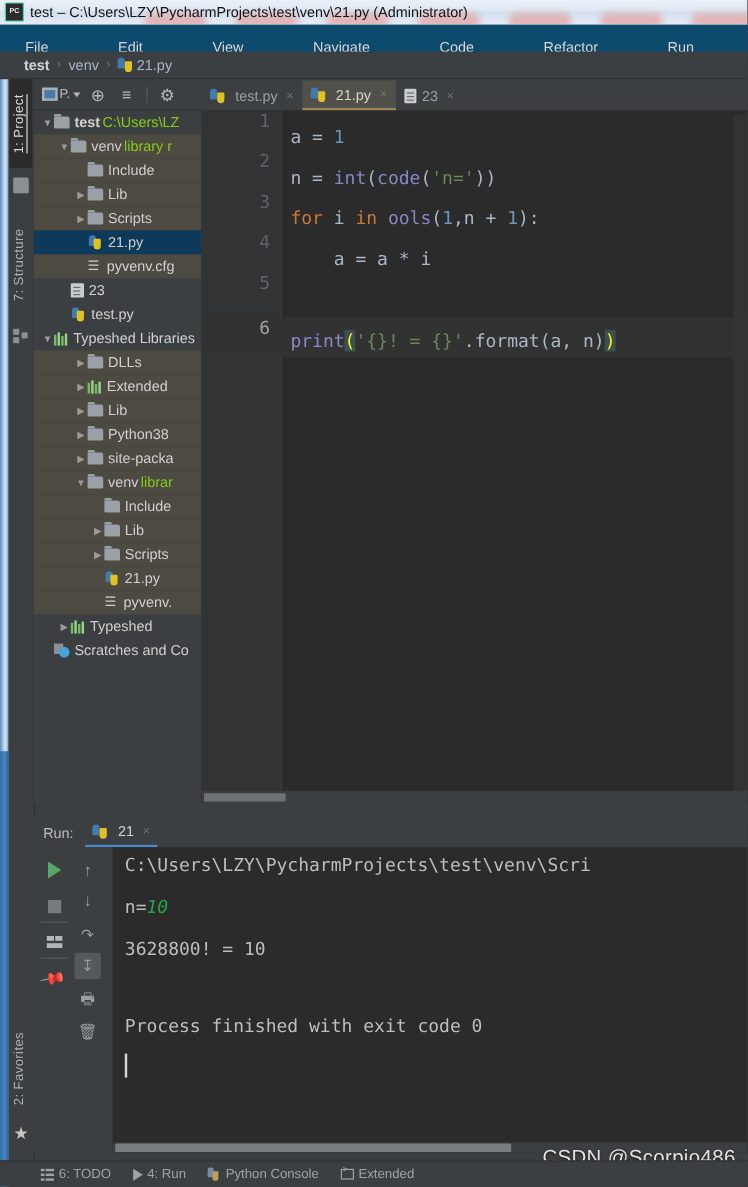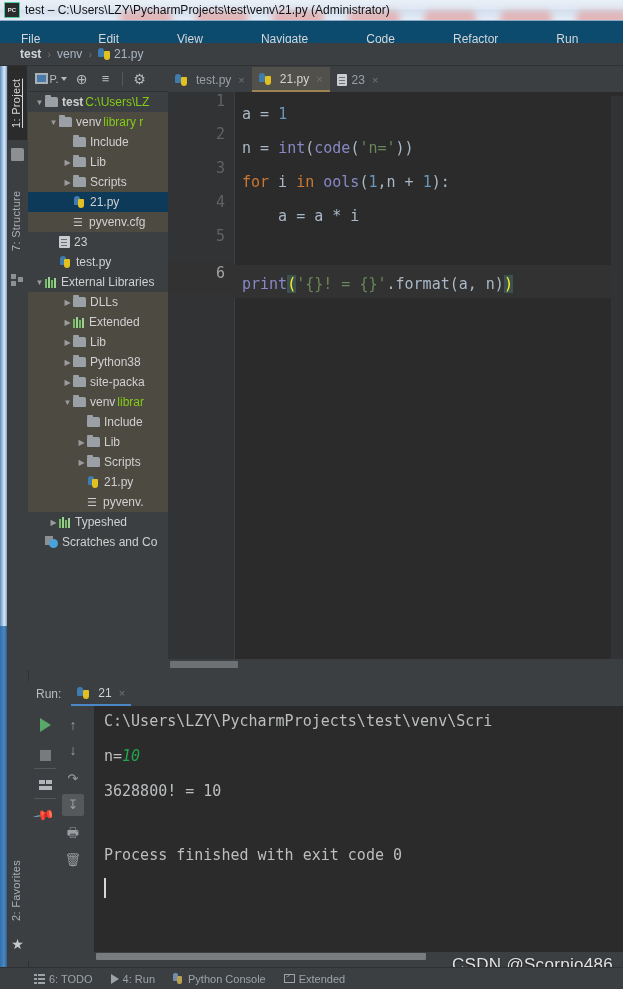--- a/index.html
+++ b/index.html
@@ -410,21 +410,21 @@
         <span class="tname">23</span>
       </div>
       <div class="treerow" style="padding-left: 20px;">
         <span class="arrow"></span>
         <span class="pyfile"></span>
         <span class="tname">test.py</span>
       </div>
       <div class="treerow" style="padding-left: 6px;">
         <span class="arrow d"></span>
         <span class="bars"></span>
-        <span class="tname">External Libraries</span>
+        <span class="tname">Typeshed Libraries</span>
       </div>
       <div class="treerow shaded" style="padding-left: 34px;">
         <span class="arrow r"></span>
         <span class="folder"></span>
         <span class="tname">DLLs</span>
       </div>
       <div class="treerow shaded" style="padding-left: 34px;">
         <span class="arrow r"></span>
         <span class="bars"></span>
         <span class="tname">Extended</span>

